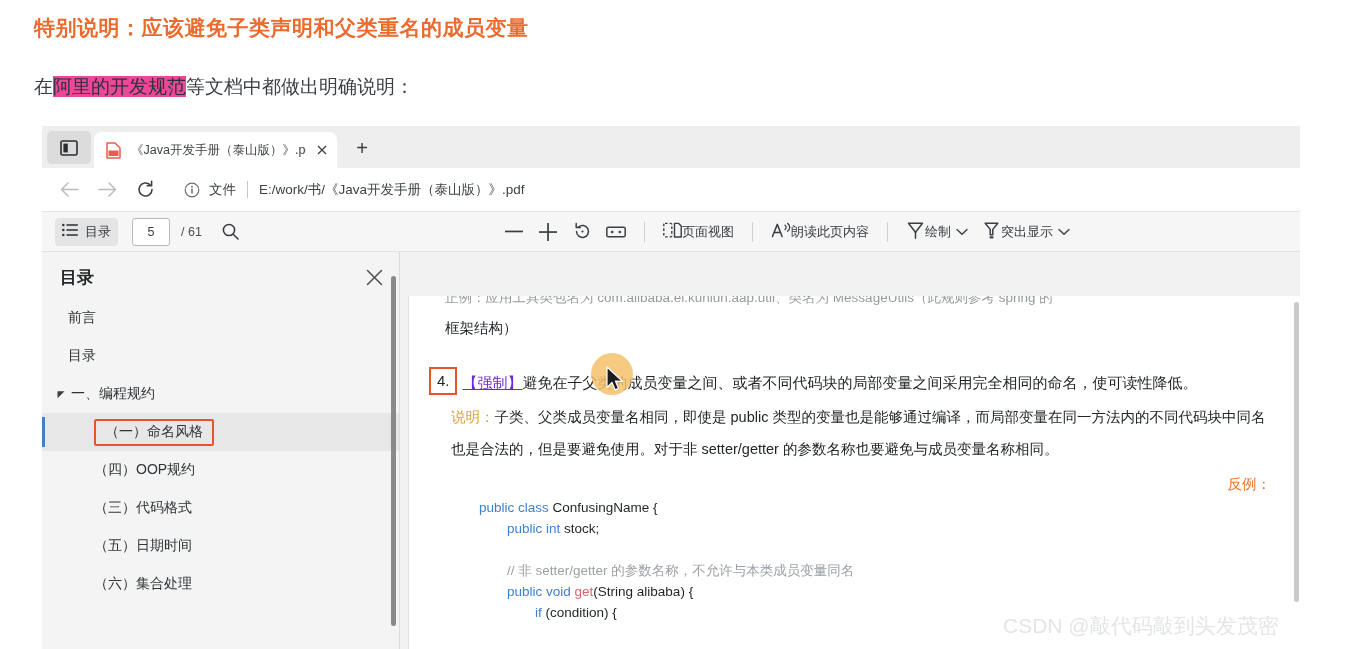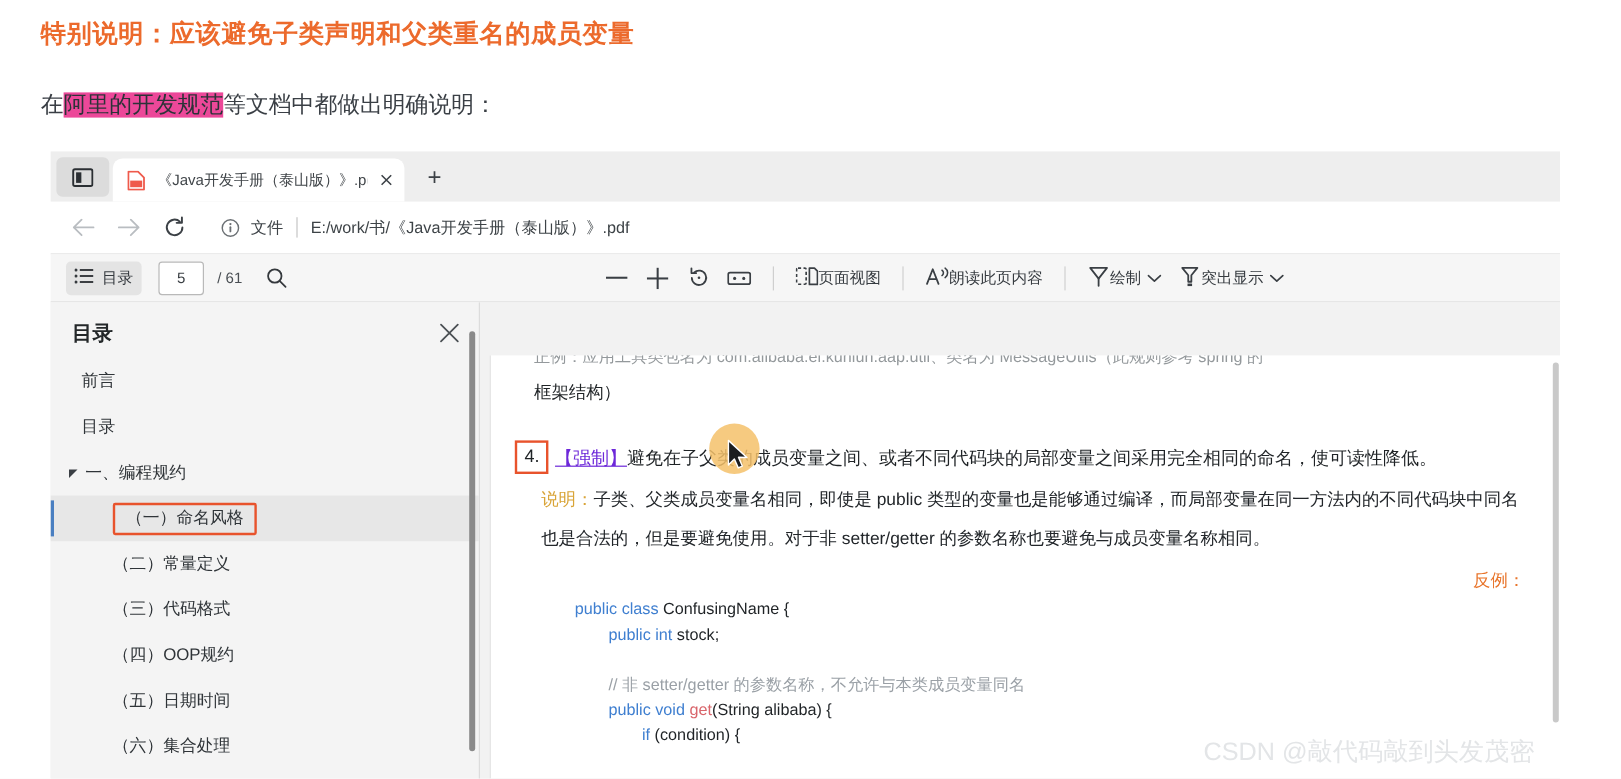--- a/index.html
+++ b/index.html
@@ -503,27 +503,24 @@
               <svg width="9" height="9" viewBox="0 0 9 9">
                 <path d="M0.5 1.2L7.6 1.2 0.5 8.3z" fill="#3a3f44"></path>
               </svg>
             </span>
             <span>一、编程规约</span>
           </div>
           <div class="toc-item level2 selected">
             <span class="toc-label-box">（一）命名风格</span>
           </div>
           <div class="toc-item level2">
-            <span>（二）常量定义</span>
+            <span>（四）OOP规约</span>
           </div>
           <div class="toc-item level2">
             <span>（三）代码格式</span>
-          </div>
-          <div class="toc-item level2">
-            <span>（四）OOP规约</span>
           </div>
           <div class="toc-item level2">
             <span>（五）日期时间</span>
           </div>
           <div class="toc-item level2">
             <span>（六）集合处理</span>
           </div>
         </div>
       <div id="toc-scrollbar"></div>
     </div>

